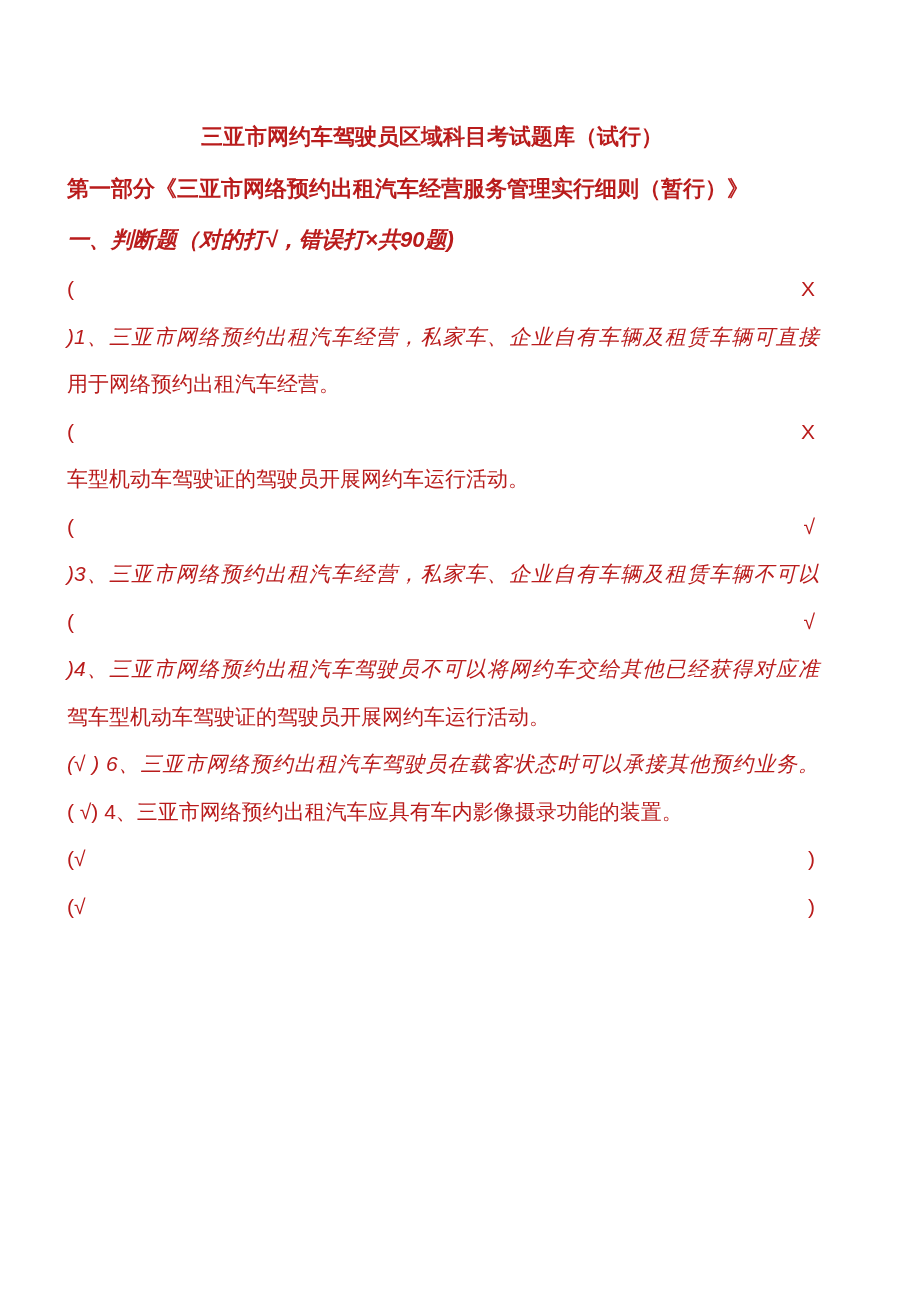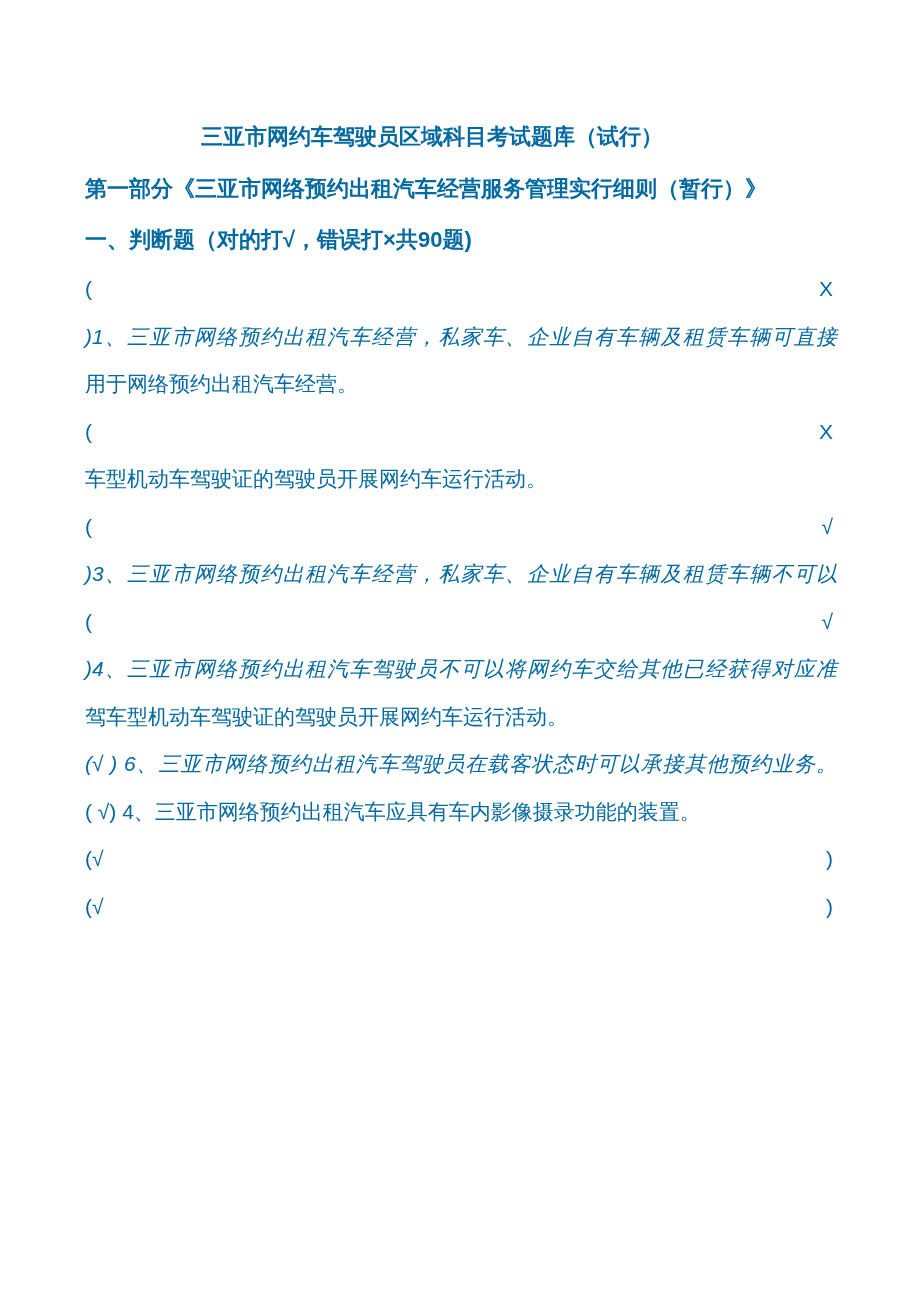--- a/index.html
+++ b/index.html
@@ -5,28 +5,28 @@
   html, body {
     margin: 0;
     padding: 0;
     background: #ffffff;
   }
   .page {
     position: relative;
     width: 920px;
     height: 1302px;
     background: #ffffff;
-    color: #0369a1;
+    color: #b91c1c;
     font-family: "Liberation Sans", "DejaVu Sans", sans-serif;
     overflow: hidden;
     box-sizing: border-box;
     padding-top: 112px;
   }
   .col {
-    margin-left: 85px;
+    margin-left: 67px;
     width: 752px;
   }
   .title-line {
     height: 50px;
     line-height: 50px;
     font-size: 22px;
     font-weight: 700;
     text-align: center;
     padding-right: 56px;
     box-sizing: border-box;
@@ -38,20 +38,21 @@
     font-size: 22px;
     font-weight: 700;
     white-space: nowrap;
   }
   .section-line {
     height: 50px;
     line-height: 50px;
     font-size: 22px;
     font-weight: 700;
     white-space: nowrap;
+    font-style: italic;
   }
   .line {
     height: 47.5px;
     line-height: 47.5px;
     font-size: 21px;
     white-space: nowrap;
   }
   .line.fill {
     white-space: normal;
     text-align: justify;

